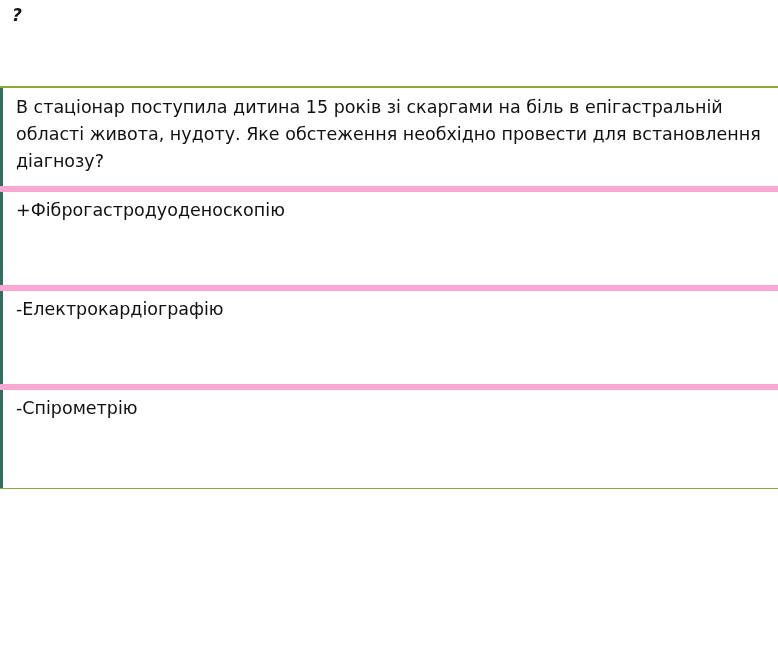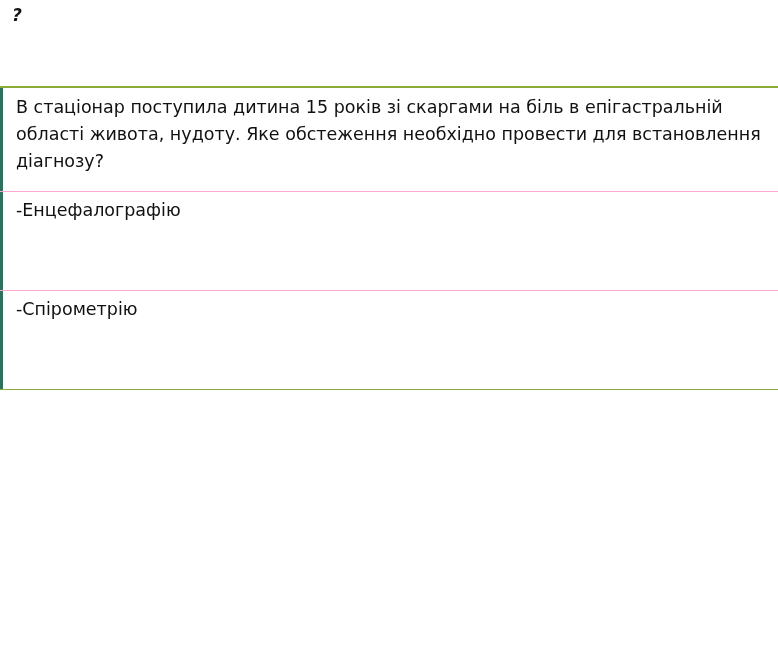--- a/index.html
+++ b/index.html
@@ -34,21 +34,21 @@
     position: absolute;
     left: 0px;
     top: 86px;
     width: 778px;
     border-top: 2px solid #8aab3a;
     box-sizing: border-box;
   }
   .row {
     position: relative;
     box-sizing: border-box;
-    border-bottom: 1px solid #f9a8d4;
+    border-bottom: 6px solid #f9a8d4;
     padding: 6px 6px 6px 16px;
   }
   .row::before {
     content: "";
     position: absolute;
     left: 0;
     top: 0;
     bottom: 0;
     width: 3px;
     background: #2f6f5e;
@@ -83,25 +83,28 @@
 <div class="page">
 
   <div class="top-marker">?</div>
 
   <div class="quiz-block">
 
     <div class="row question-row">
       <div class="question-text">В стаціонар поступила дитина 15 років зі скаргами на біль в епігастральній області живота, нудоту. Яке обстеження необхідно провести для встановлення діагнозу?</div>
     </div>
 
-
+    <div class="row answer-row first">
+      <div class="answer-text">+Фіброгастродуоденоскопію</div>
+    </div>
 
 
     <div class="row answer-row">
-      <div class="answer-text">-Енцефалографію</div>
+      <div class="answer-text">-Електрокардіографію</div>
     </div>
+
 
     <div class="row answer-row last">
       <div class="answer-text">-Спірометрію</div>
     </div>
 
   </div>
 </div>
 
 </body></html>

